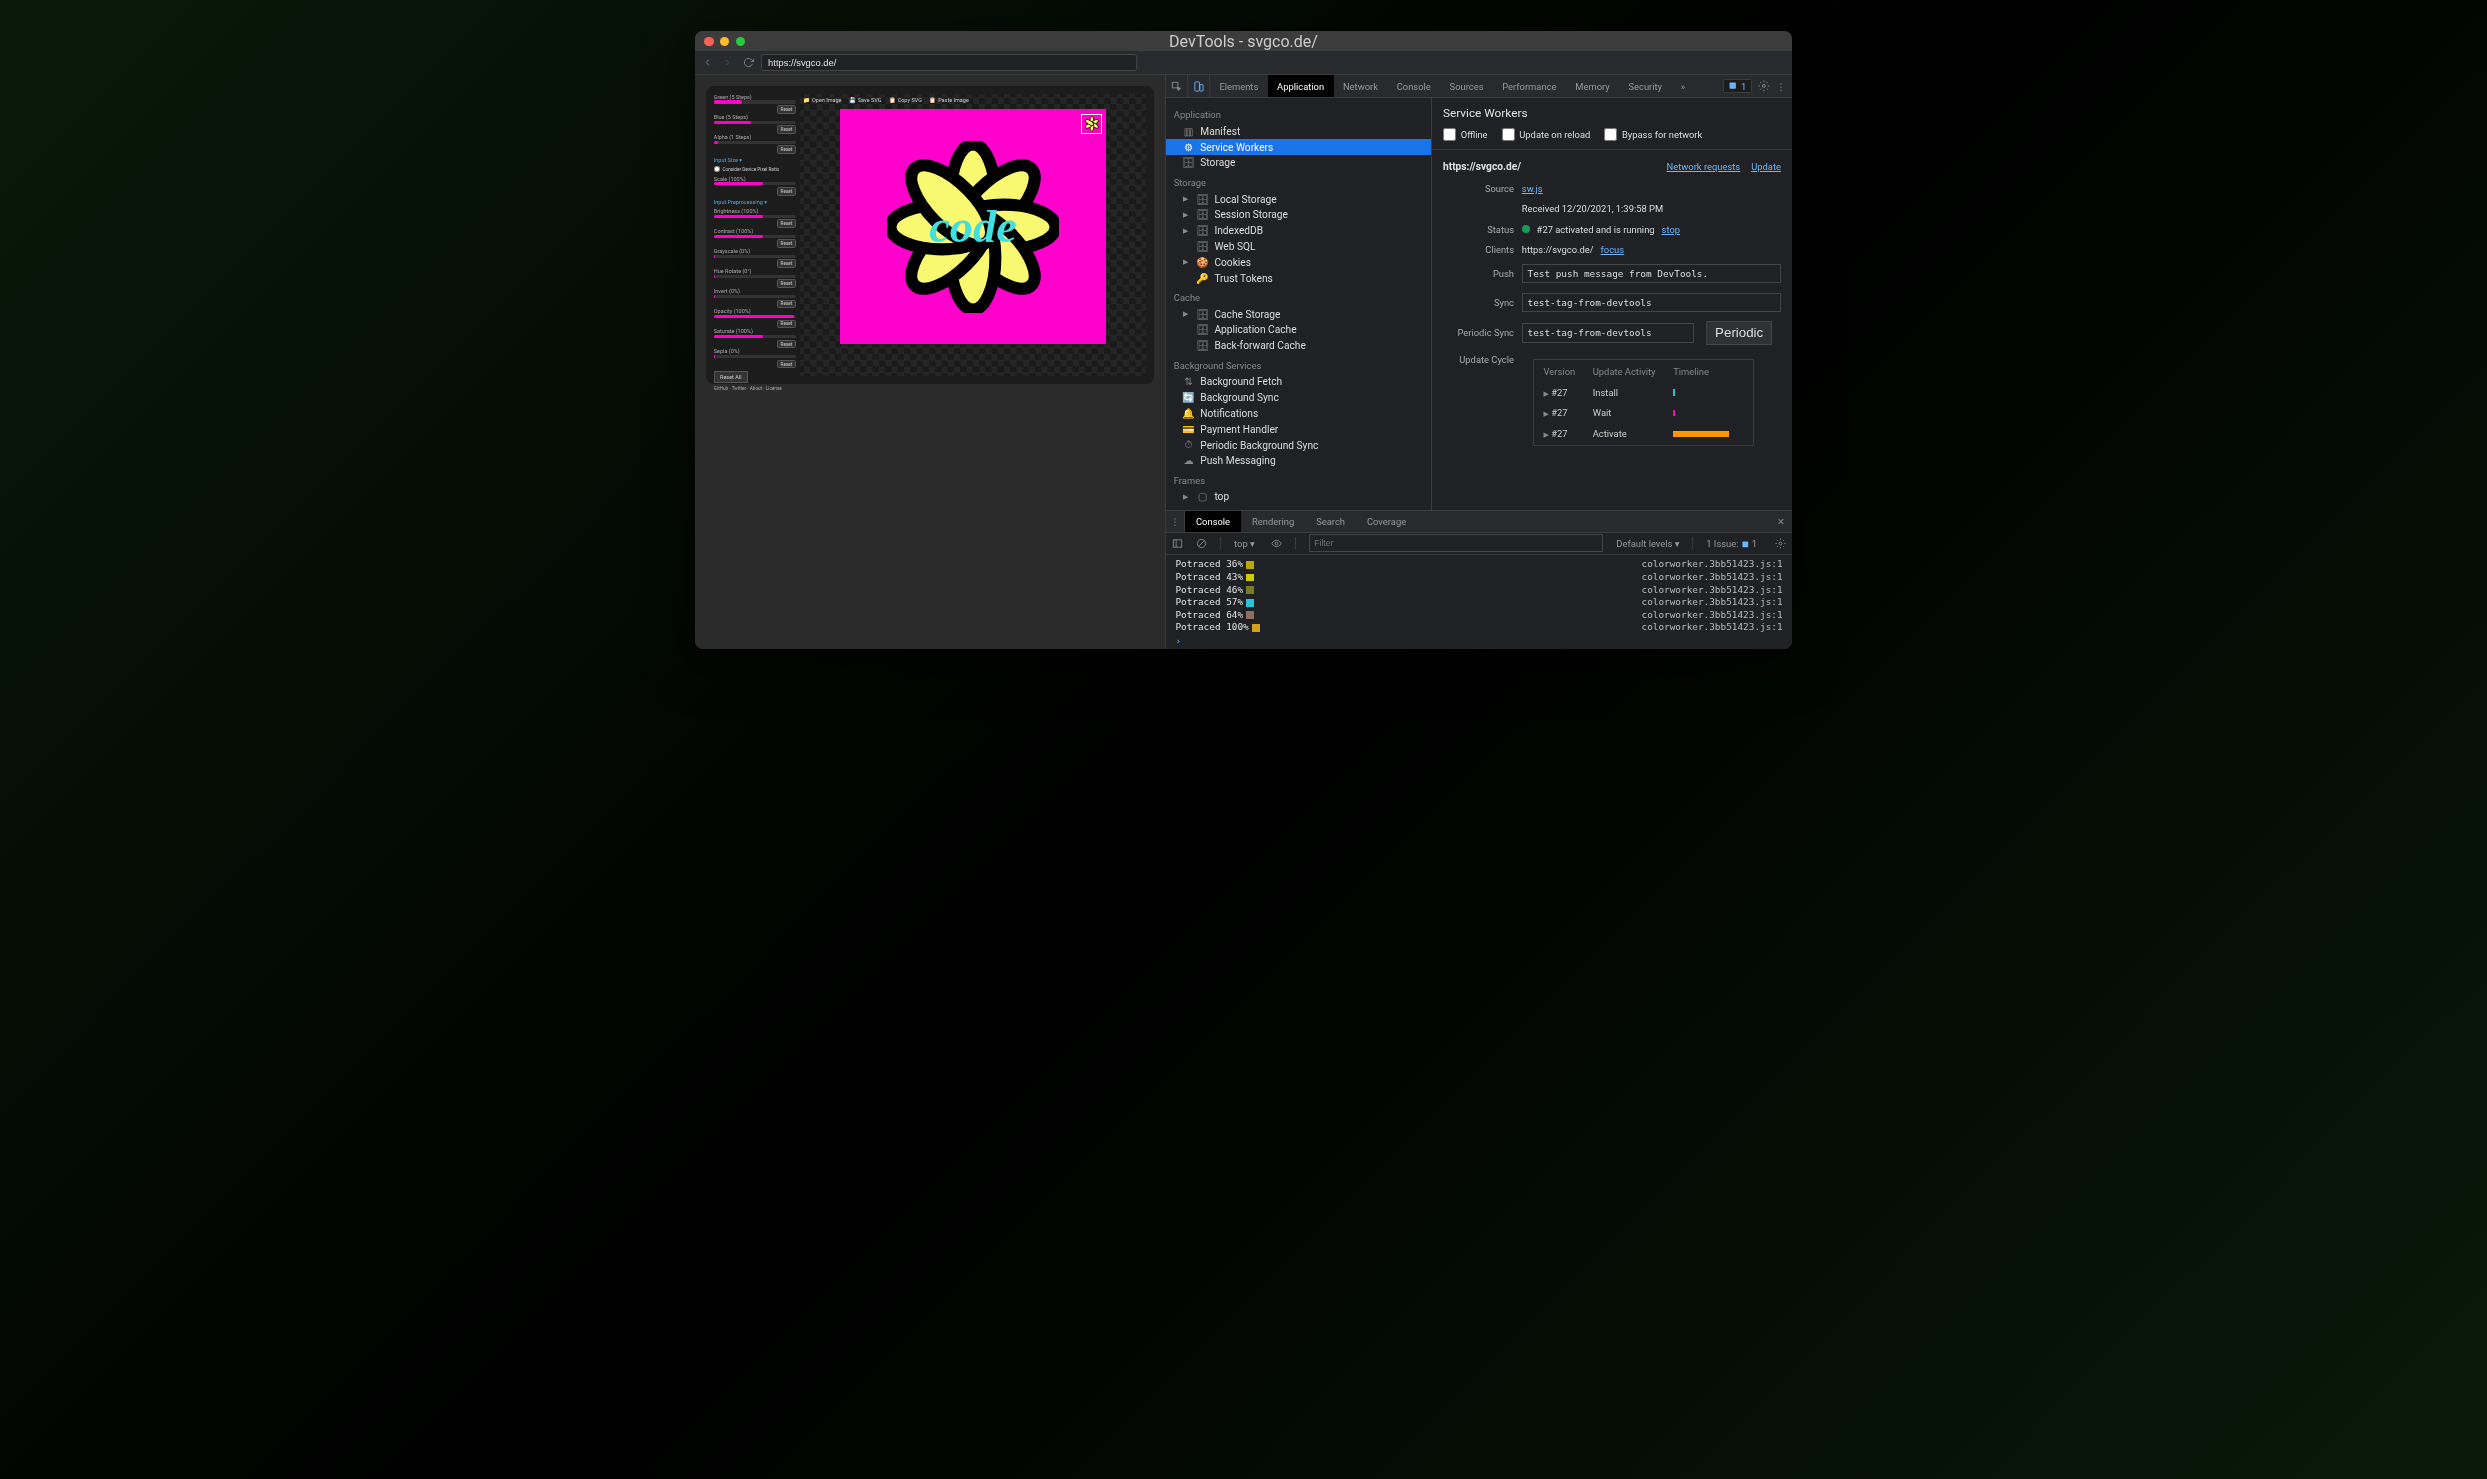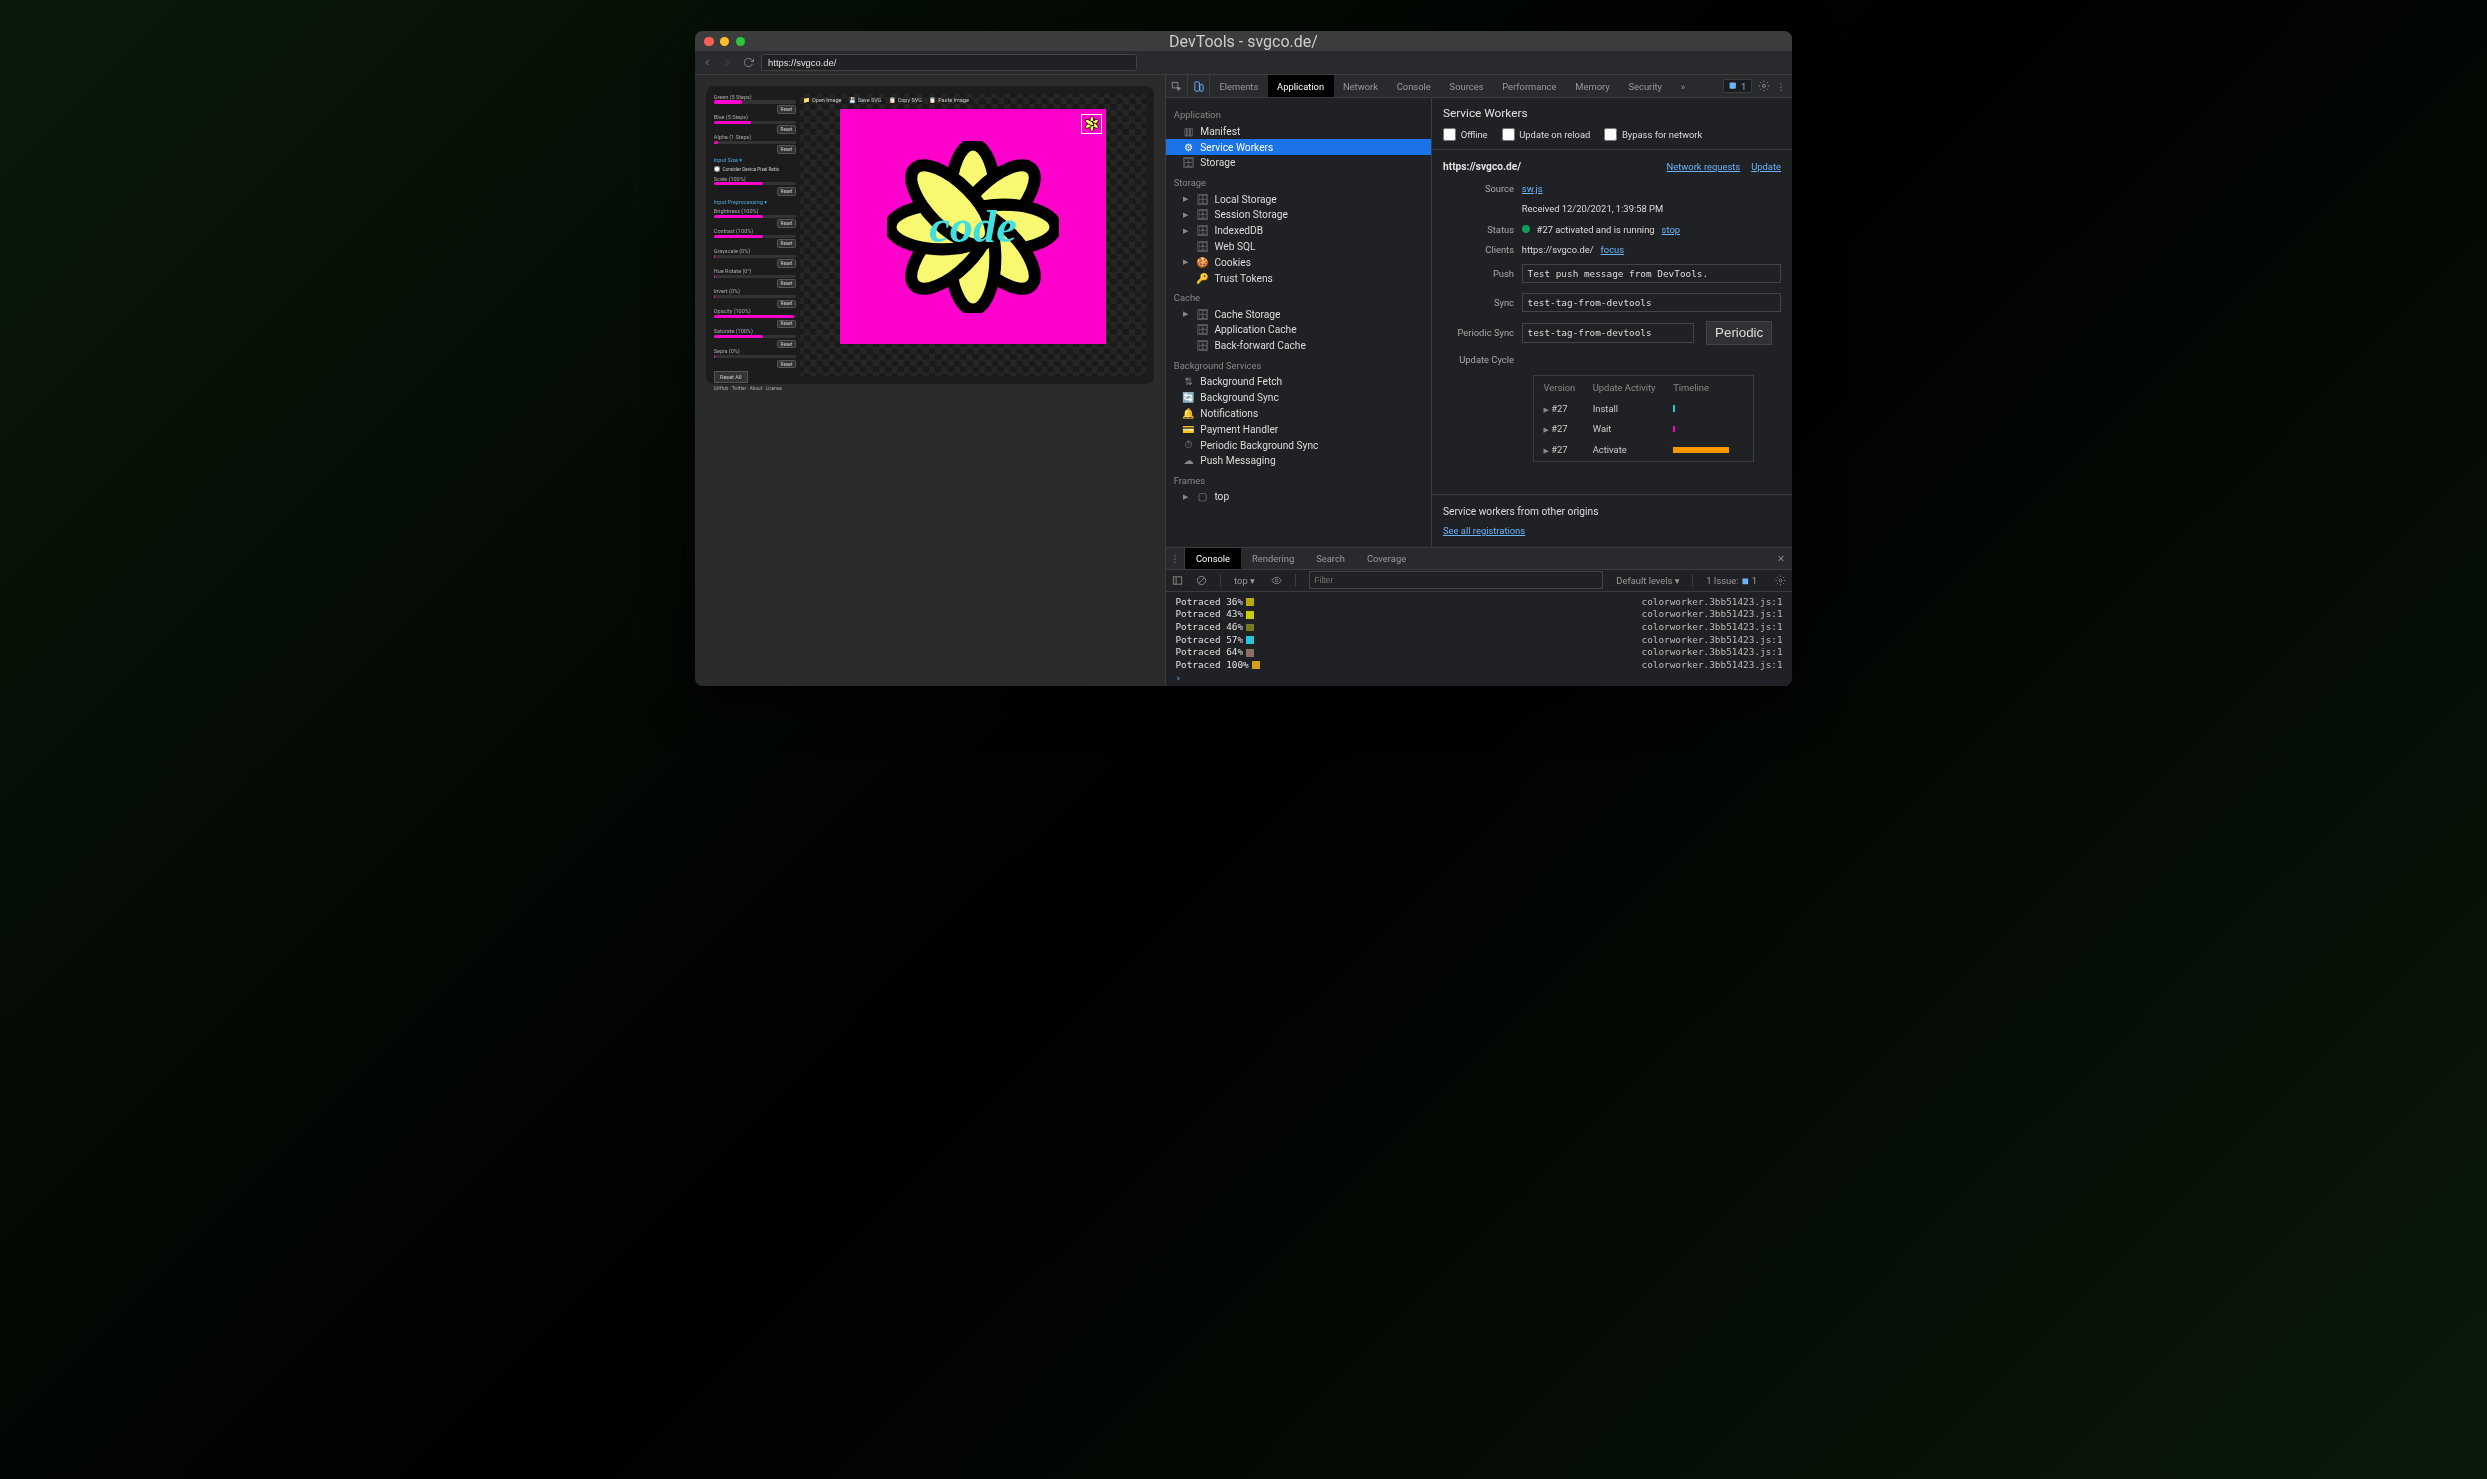--- a/index.html
+++ b/index.html
@@ -219,21 +219,21 @@
     flex:1; background:#202124; border:0.8px solid #444; color:#ddd;
     font-family: ui-monospace, Menlo, monospace; font-size:9.4px;
     padding:3.1px 4.7px;
   }
   .periodic-btn {
     background:#303134; border:0.8px solid #444; color:#ddd; padding:3.1px 7.8px;
     margin-left:4.7px;
   }
   
   .cycle-table {
-    margin:21px 11px; border:0.8px solid #3c3c3c;
+    margin:5px 11px; border:0.8px solid #3c3c3c;
     font-size:9.4px;
   }
   .cycle-table th, .cycle-table td {
     padding:3.9px 7.8px; text-align:left; color:#ccc;
   }
   .cycle-table th { color:#888; font-weight:normal; }
   .timeline-cell { width:86px; }
   .tl-bar { height:6.3px; display:inline-block; }
   .other-origins {
     border-top:0.8px solid #3c3c3c; padding:11px 11px; margin-top:6.3px;
@@ -692,24 +692,20 @@
   </tr>
                   <tr>
     <td><span style="color:#888;font-size:7px">▶</span> #27</td>
     <td>Activate</td>
     <td class="timeline-cell"><span class="tl-bar" style="background:#ff9800;width:56px"></span></td>
   </tr>
                 </tbody>
             </table>
           </div>
 
-          <div class="other-origins">
-            <div class="title">Service workers from other origins</div>
-            <span class="link">See all registrations</span>
-          </div>
         </div>
 
       </div>
 
       <div class="drawer">
         <div class="drawer-tabs">
           <div class="drawer-kebab">⋮</div>
           <div id="drawer-tabs-container" style="display:flex">
               <div class="drawer-tab active">Console</div>
               <div class="drawer-tab ">Rendering</div>

